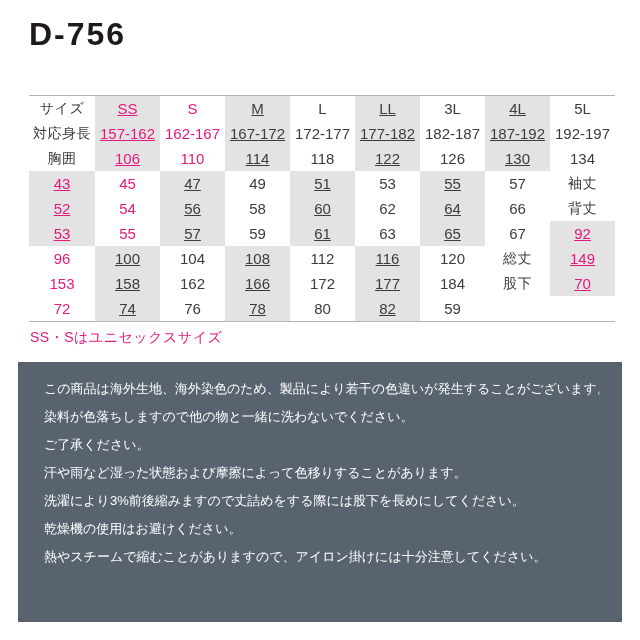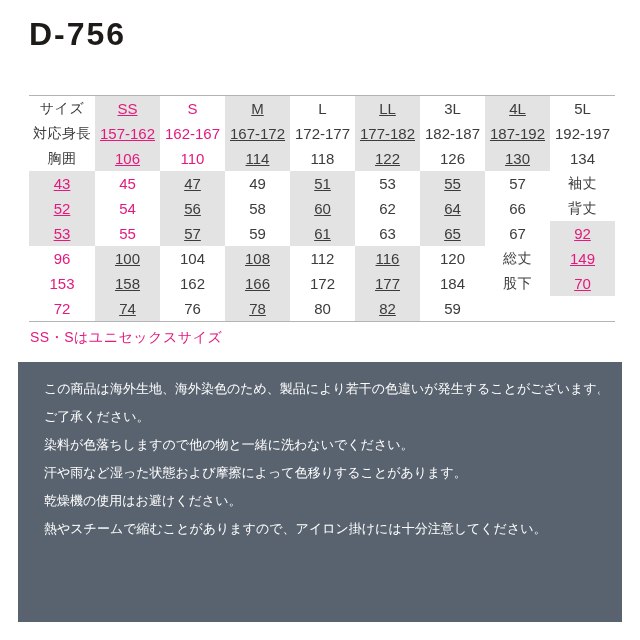--- a/index.html
+++ b/index.html
@@ -129,19 +129,20 @@
       <div class="cell shaded">74</div>
       <div class="cell">76</div>
       <div class="cell shaded">78</div>
       <div class="cell">80</div>
       <div class="cell shaded">82</div>
       <div class="cell">59</div>
     </div>
   <div class="note">SS・Sはユニセックスサイズ</div>
   <div class="care-box" id="care-box">
       <div class="care-line">この商品は海外生地、海外染色のため、製品により若干の色違いが発生することがございます。</div>
+      <div class="care-line">染料が色落ちしますので他の物と一緒に洗わないでください。</div>
       <div class="care-line">ご了承ください。</div>
-      <div class="care-line">染料が色落ちしますので他の物と一緒に洗わないでください。</div>
       <div class="care-line">汗や雨など湿った状態および摩擦によって色移りすることがあります。</div>
+      <div class="care-line">洗濯により3%前後縮みますので丈詰めをする際には股下を長めにしてください。</div>
       <div class="care-line">乾燥機の使用はお避けください。</div>
       <div class="care-line">熱やスチームで縮むことがありますので、アイロン掛けには十分注意してください。</div>
     </div>
 </div>
 
 </body></html>

